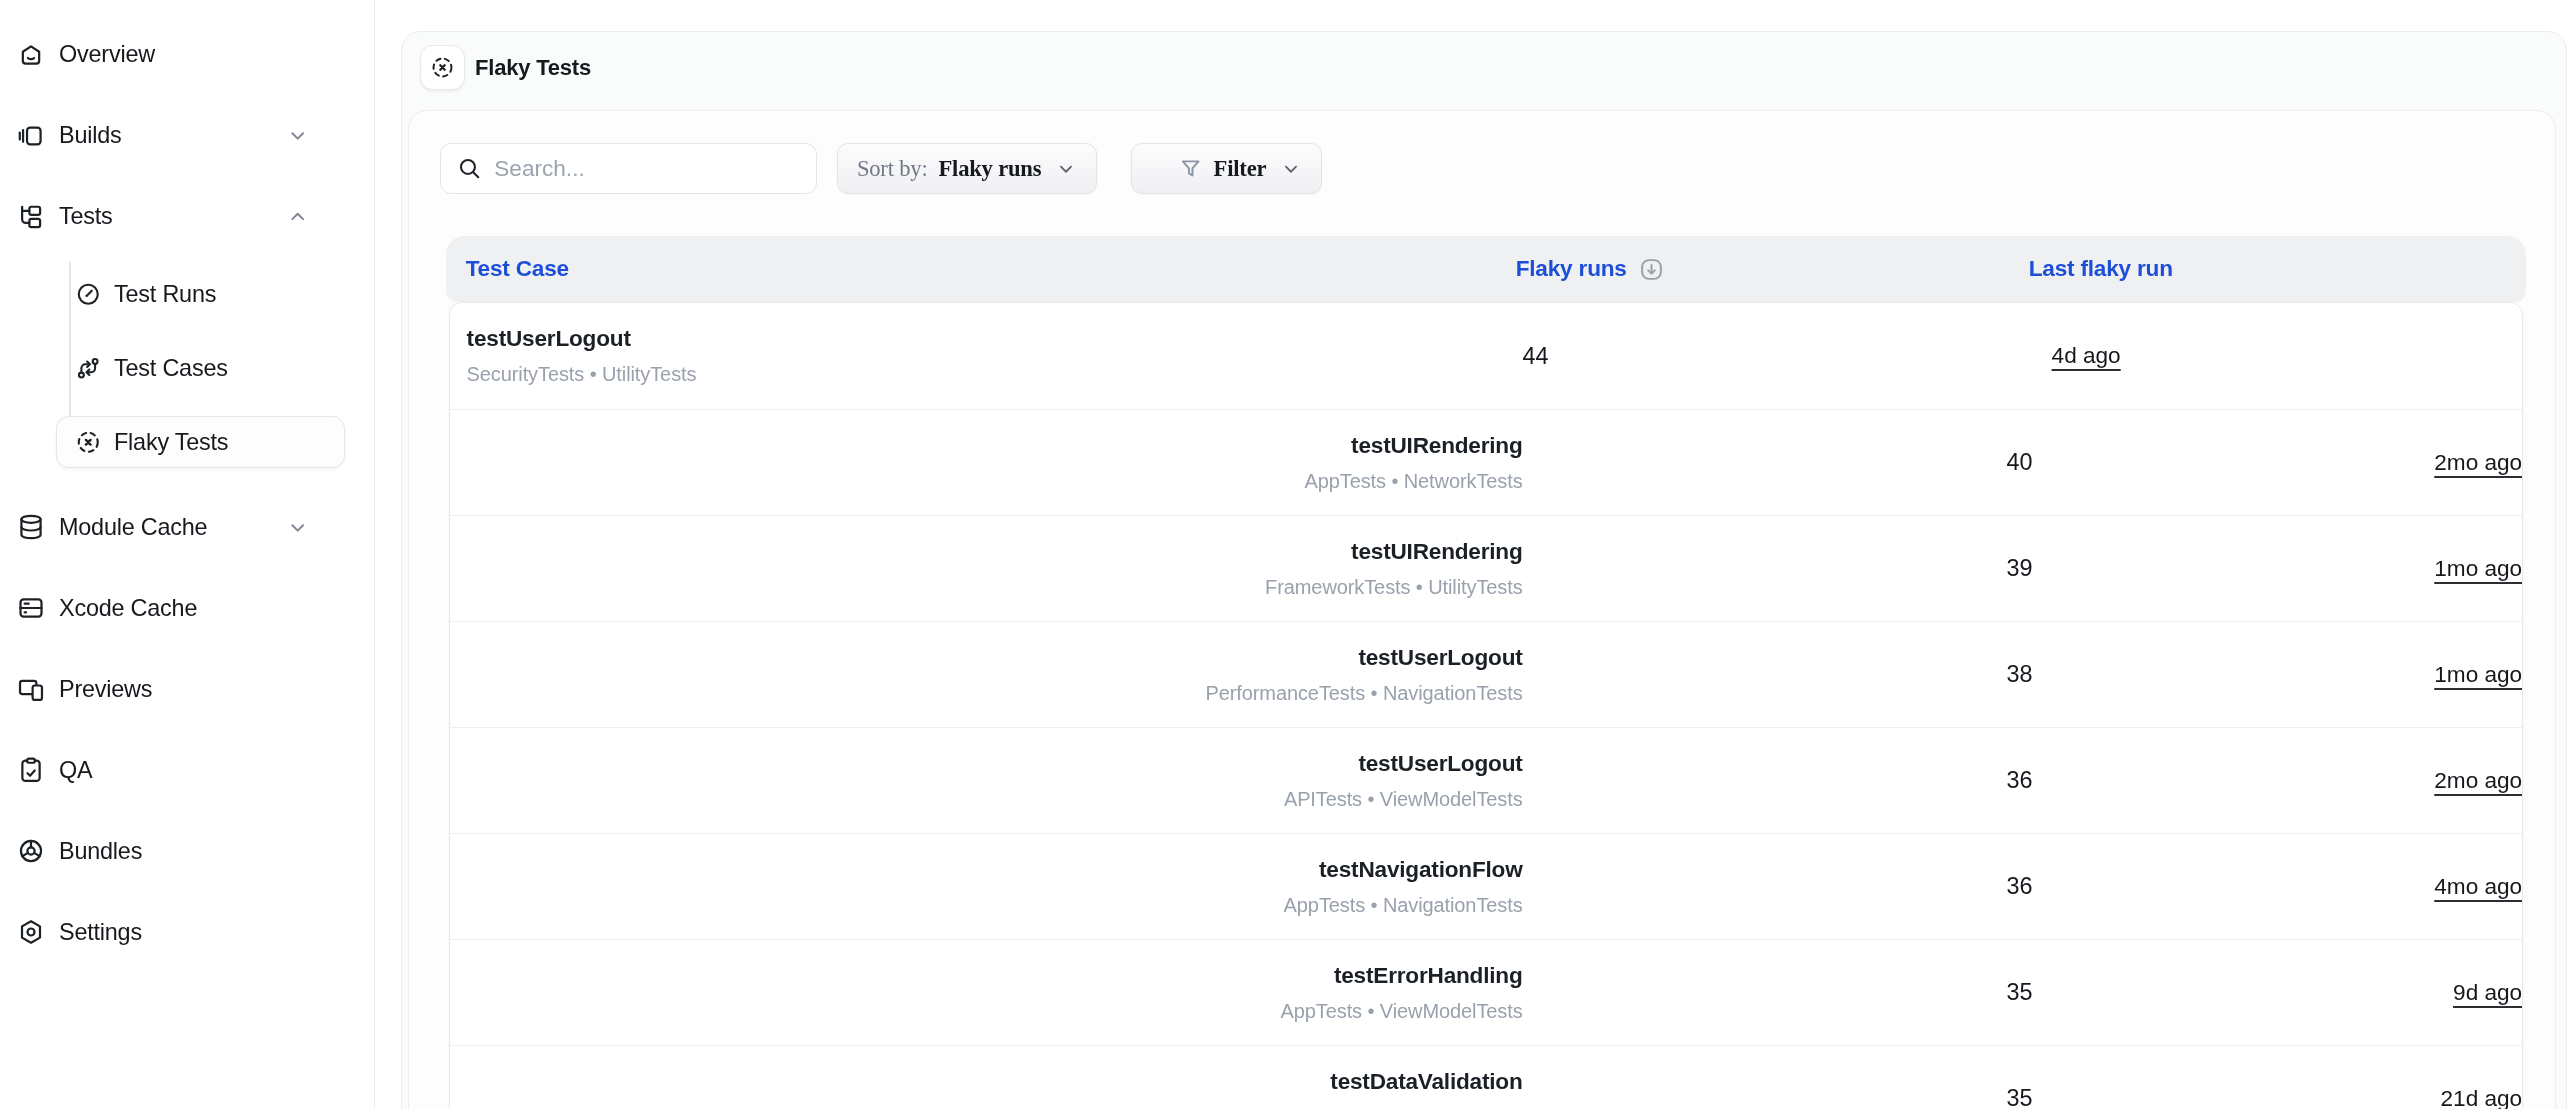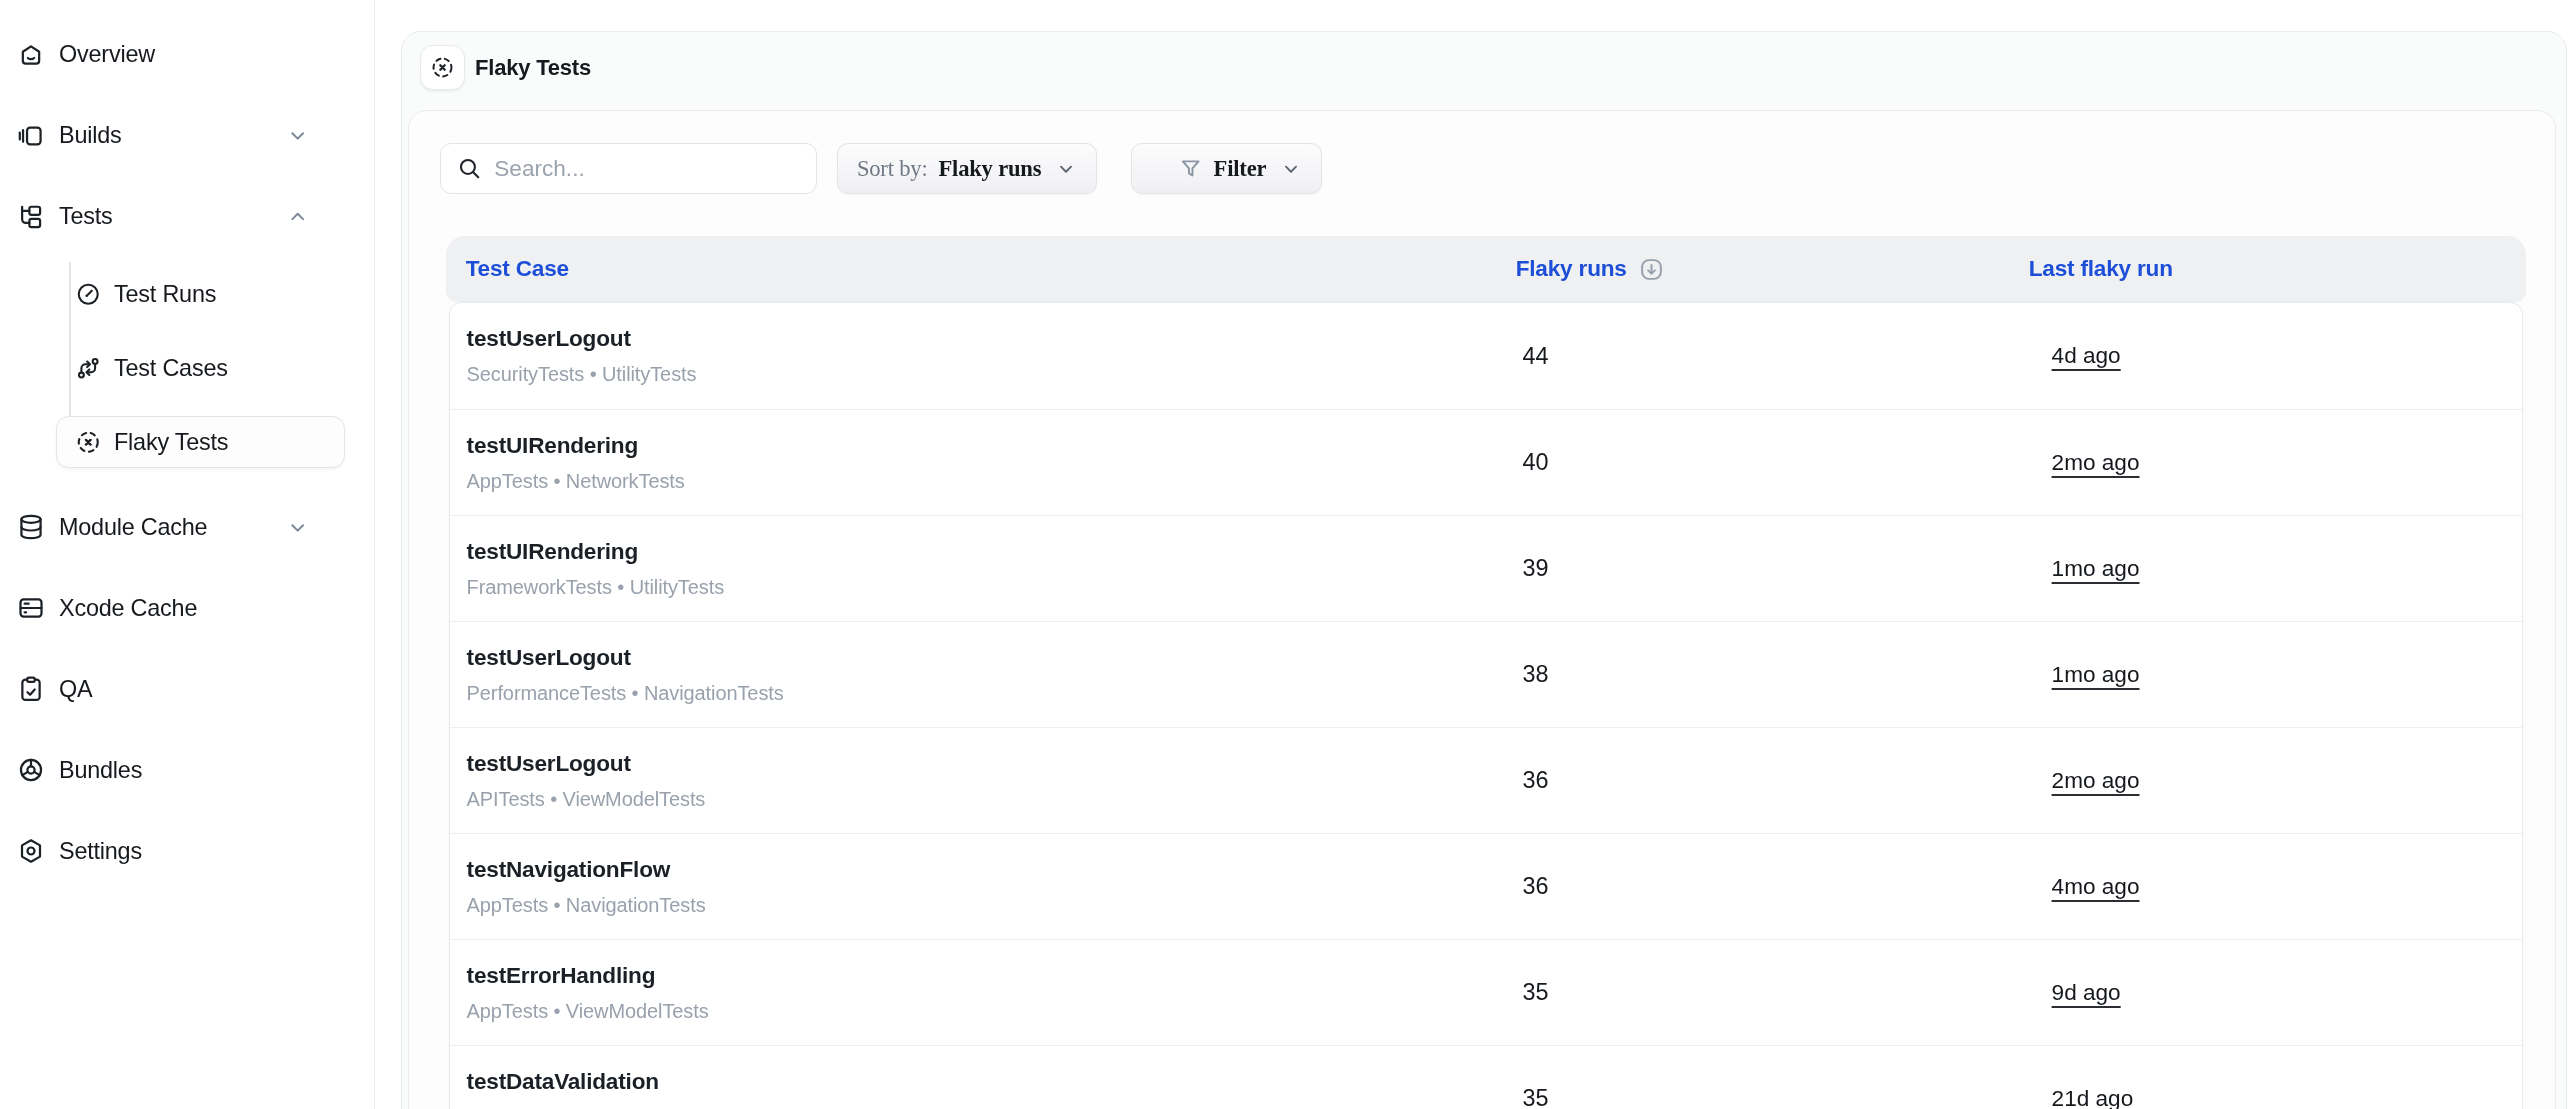--- a/index.html
+++ b/index.html
@@ -72,21 +72,21 @@
     padding-left:19.5px; }
   .th { font-size:22.6px; font-weight:600; color:#1d4ed8; letter-spacing:-0.2px; }
   .th-runs { display:flex; align-items:center; gap:12.5px; }
   .sort-badge { color:#97a0ab; }
 
   .tbody { position:absolute; left:40px; top:191px; width:2074px;
     background:#ffffff; border:1.6px solid #e9eaec; border-radius:12.5px;
     box-shadow:0 1.6px 3.9px rgba(20,22,30,0.03); overflow:hidden; }
   .row { height:106px; display:grid; grid-template-columns:1056px 510px auto;
     align-items:center; padding-left:16.4px; cursor:pointer; }
-  .row + .row { border-top:1.6px solid #edeff1; }
+  .row + .row { border-top:1.6px solid #edeff1;text-align:right; }
   .cell-name .t { font-size:22.6px; font-weight:600; color:#1b2026; letter-spacing:-0.2px; }
   .cell-name .s { font-size:20px; color:#99a1ac; margin-top:11px; letter-spacing:-0.1px; }
   .cell-runs { font-size:23.4px; color:#15181c; }
   .cell-last a { font-size:22.6px; color:#15181c; text-decoration:underline;
     text-decoration-thickness:1.6px; text-underline-offset:5.5px;
     text-decoration-color:#2a2e33;margin-left:19px; }
 </style>
 </head>
 <body>
 
@@ -179,20 +179,27 @@
 
     <div class="nav-item">
       <svg class="icon" viewBox="0 0 24 24" width="28" height="28" fill="none" stroke="currentColor" stroke-width="1.9" stroke-linecap="round" stroke-linejoin="round">
         <rect x="3" y="4.6" width="18" height="14.8" rx="2.6"></rect>
         <path d="M3 12 h18"></path>
         <path d="M6.6 8.3 h3.4 M6.6 15.7 h1.2"></path>
       </svg>
       <span class="label">Xcode Cache</span>
     </div>
 
+    <div class="nav-item">
+      <svg class="icon" viewBox="0 0 24 24" width="28" height="28" fill="none" stroke="currentColor" stroke-width="1.9" stroke-linecap="round" stroke-linejoin="round">
+        <rect x="2.6" y="5" width="14" height="11.4" rx="2"></rect>
+        <rect x="13.4" y="9" width="8" height="12.4" rx="2" fill="#ffffff"></rect>
+      </svg>
+      <span class="label">Previews</span>
+    </div>
 
     <div class="nav-item">
       <svg class="icon" viewBox="0 0 24 24" width="28" height="28" fill="none" stroke="currentColor" stroke-width="1.9" stroke-linecap="round" stroke-linejoin="round">
         <rect x="4.6" y="4" width="14.8" height="17.4" rx="2.6"></rect>
         <rect x="8.8" y="2.2" width="6.4" height="3.6" rx="1.4" fill="#ffffff"></rect>
         <path d="M9 14.8 l2.2 2.2 4-4.6"></path>
       </svg>
       <span class="label">QA</span>
     </div>
 

